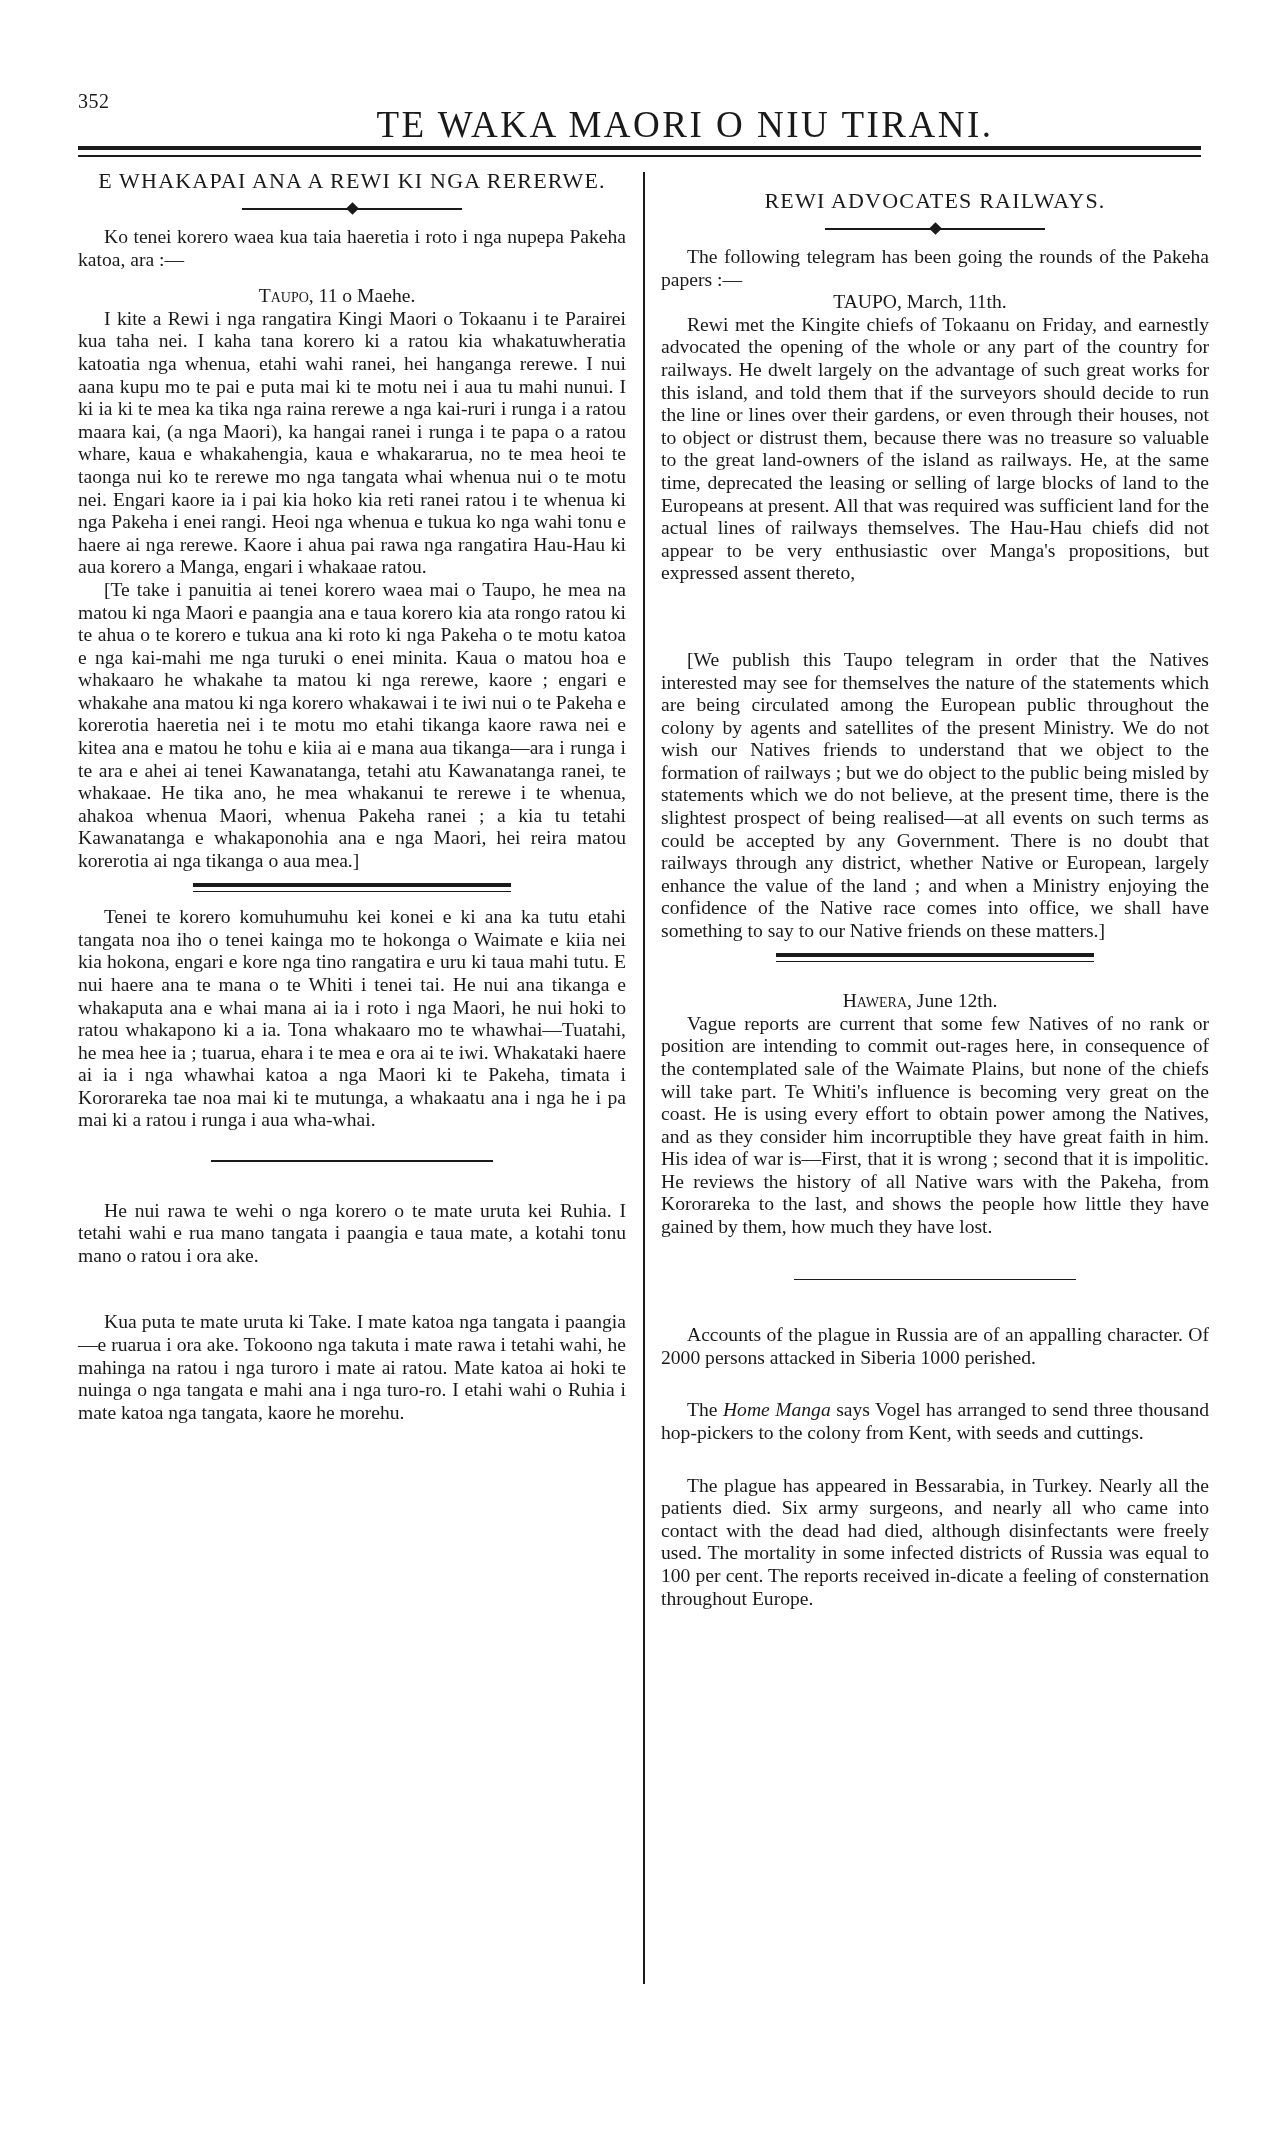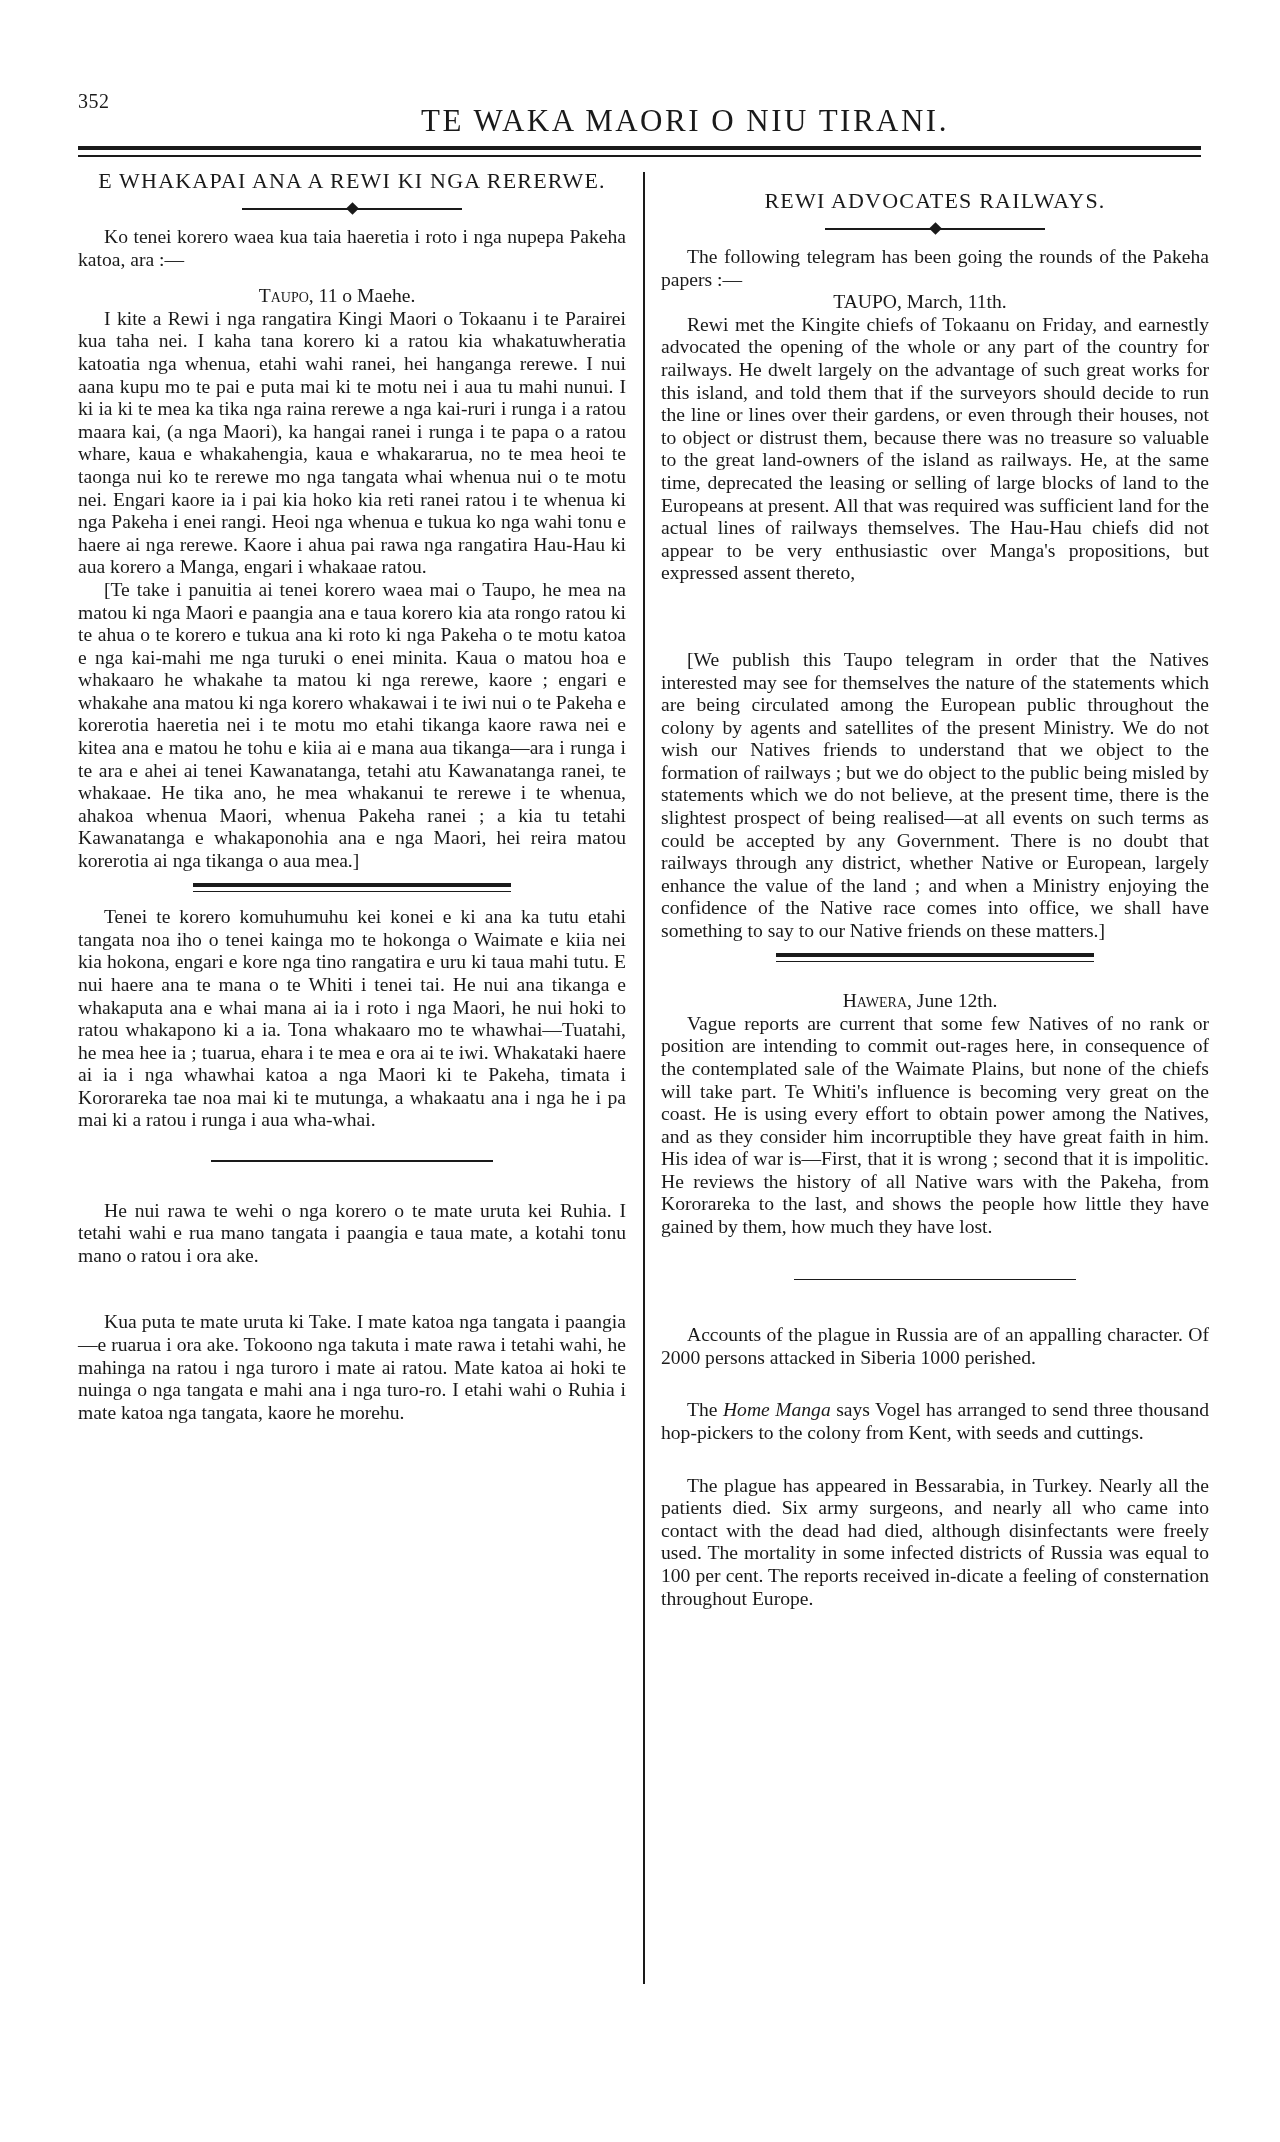--- a/index.html
+++ b/index.html
@@ -7,21 +7,21 @@
       width: 1280px; height: 2142px; position: relative; overflow: hidden;
       font-family: "Liberation Serif", "DejaVu Serif", serif;
       color: #1a1a1a;
     }
     .page-number {
       position: absolute; left: 78px; top: 90px;
       font-size: 20px; font-weight: normal; letter-spacing: 0.5px;
     }
     .masthead {
       position: absolute; left: 360px; width: 650px; top: 103px;
-      text-align: center; font-size: 31px; letter-spacing: 2.5px;
+      text-align: center; font-size: 37px; letter-spacing: 2.5px;
     }
     .rule-thick {
       position: absolute; left: 78px; width: 1123px; top: 146px; height: 4px; background: #1a1a1a;
     }
     .rule-thin {
       position: absolute; left: 78px; width: 1123px; top: 155px; height: 1.5px; background: #1a1a1a;
     }
     .col-divider {
       position: absolute; left: 643px; top: 172px; width: 1.5px; height: 1812px; background: #1a1a1a;
     }

